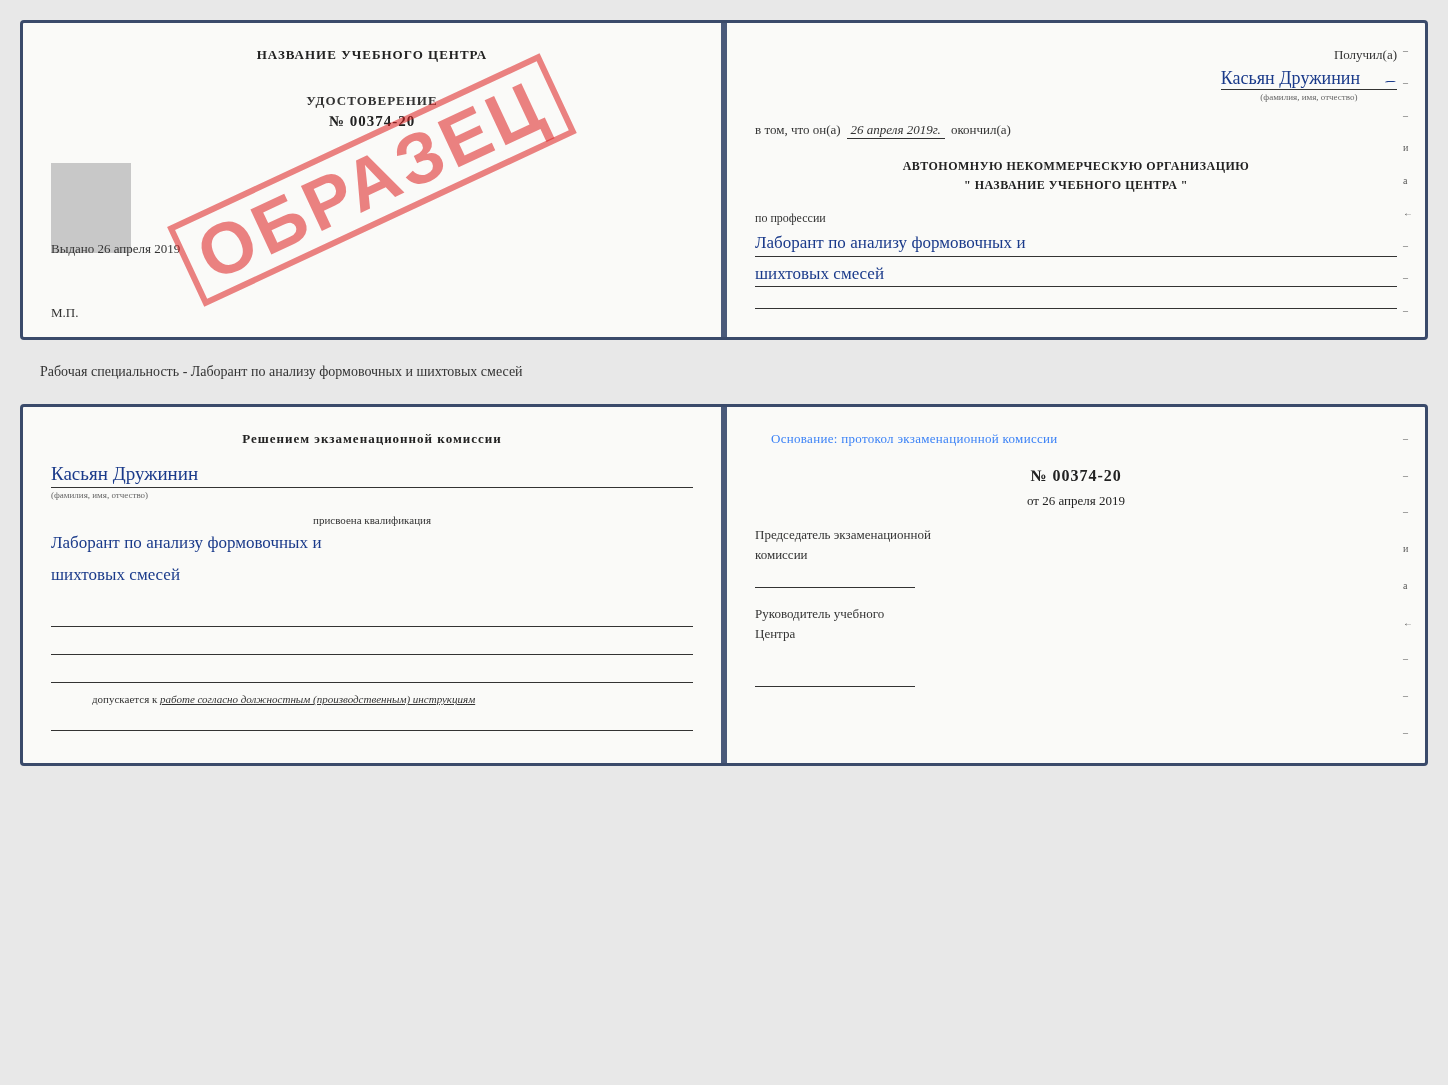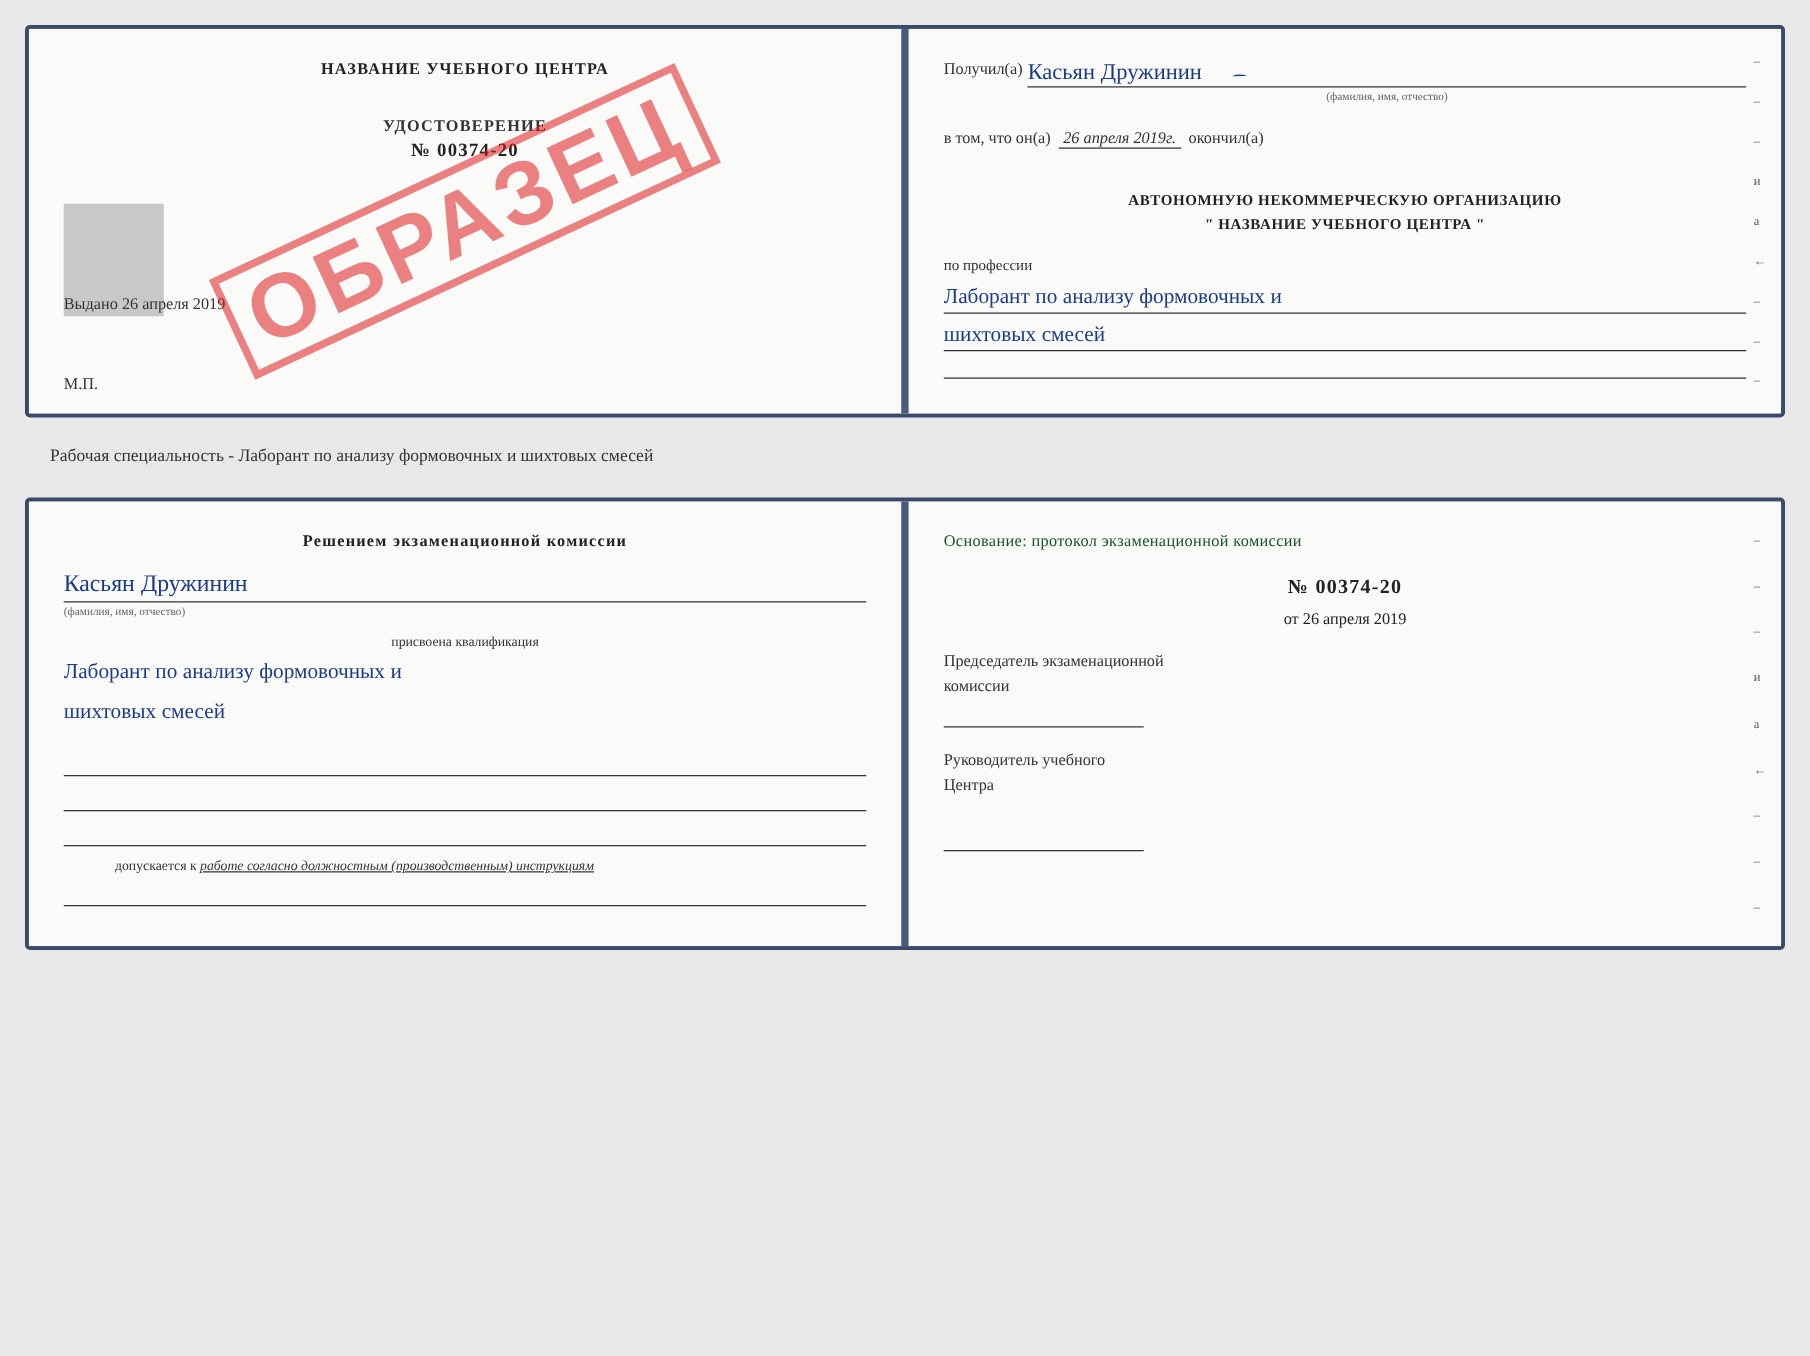--- a/index.html
+++ b/index.html
@@ -115,26 +115,27 @@
       letter-spacing: 4px;
       white-space: nowrap;
       pointer-events: none;
       font-family: Arial Black, Arial, sans-serif;
       line-height: 1;
     }
 
     
     .poluchil-line {
       display: flex;
-      align-items: flex-start;
+      align-items: flex-end;
       gap: 4px;
       margin-bottom: 20px;
       font-size: 13px;
       color: #333;
       flex-wrap: wrap;
+      flex-direction: column;
     }
 
     .poluchil-name {
       font-family: 'Segoe Script', 'Dancing Script', cursive;
       font-size: 18px;
       color: #1a3a8a;
       border-bottom: 1px solid #333;
       padding-bottom: 0;
       flex: 1;
     }
@@ -143,21 +144,21 @@
       font-size: 9px;
       color: #666;
       text-align: center;
       display: block;
       margin-top: 2px;
     }
 
     .vtom-line {
       font-size: 13px;
       color: #333;
-      margin-bottom: 32px;
+      margin-bottom: 18px;
       display: flex;
       align-items: baseline;
       gap: 6px;
     }
 
     .vtom-date {
       font-style: italic;
       font-size: 13px;
       color: #333;
       border-bottom: 1px solid #333;
@@ -301,24 +302,25 @@
     }
 
     .dopusk-italic {
       font-style: italic;
       text-decoration: underline;
     }
 
     
     .osnovanie-title {
       font-size: 13px;
-      color: #14532d;
+      color: #3b82f6;
       font-weight: normal;
       letter-spacing: 0.3px;
       margin-bottom: 20px;
+      margin-left: 16px;
     }
 
     .protokol-number {
       font-size: 16px;
       font-weight: bold;
       text-align: center;
       color: #222;
       margin-bottom: 8px;
       letter-spacing: 1px;
     }

